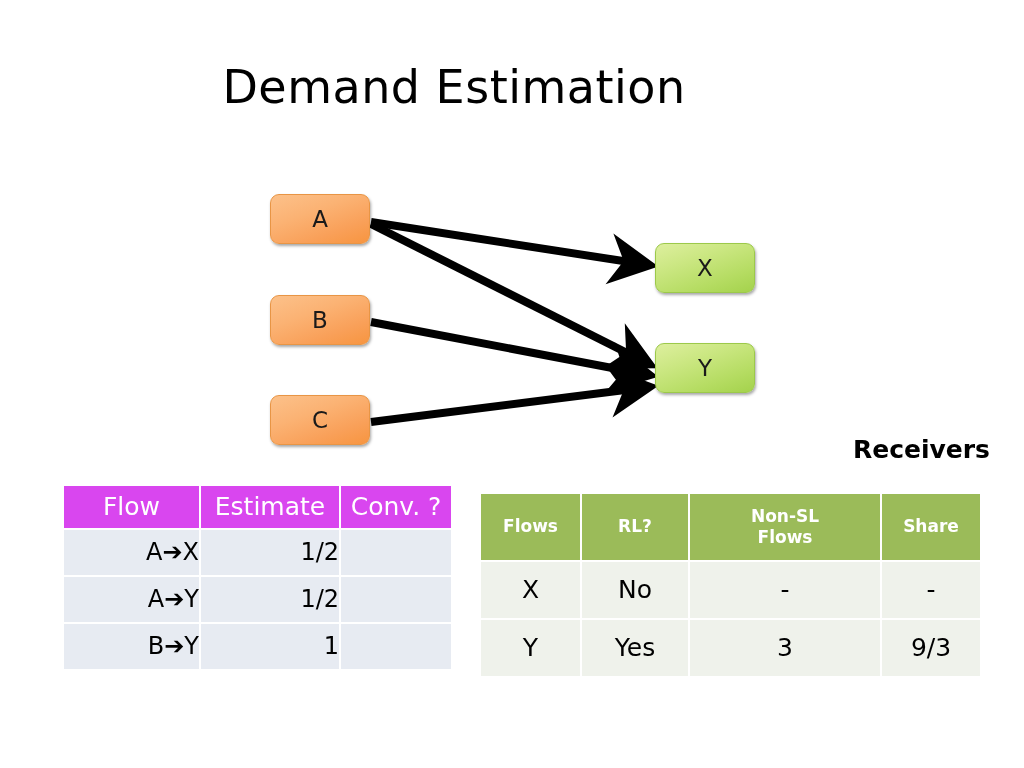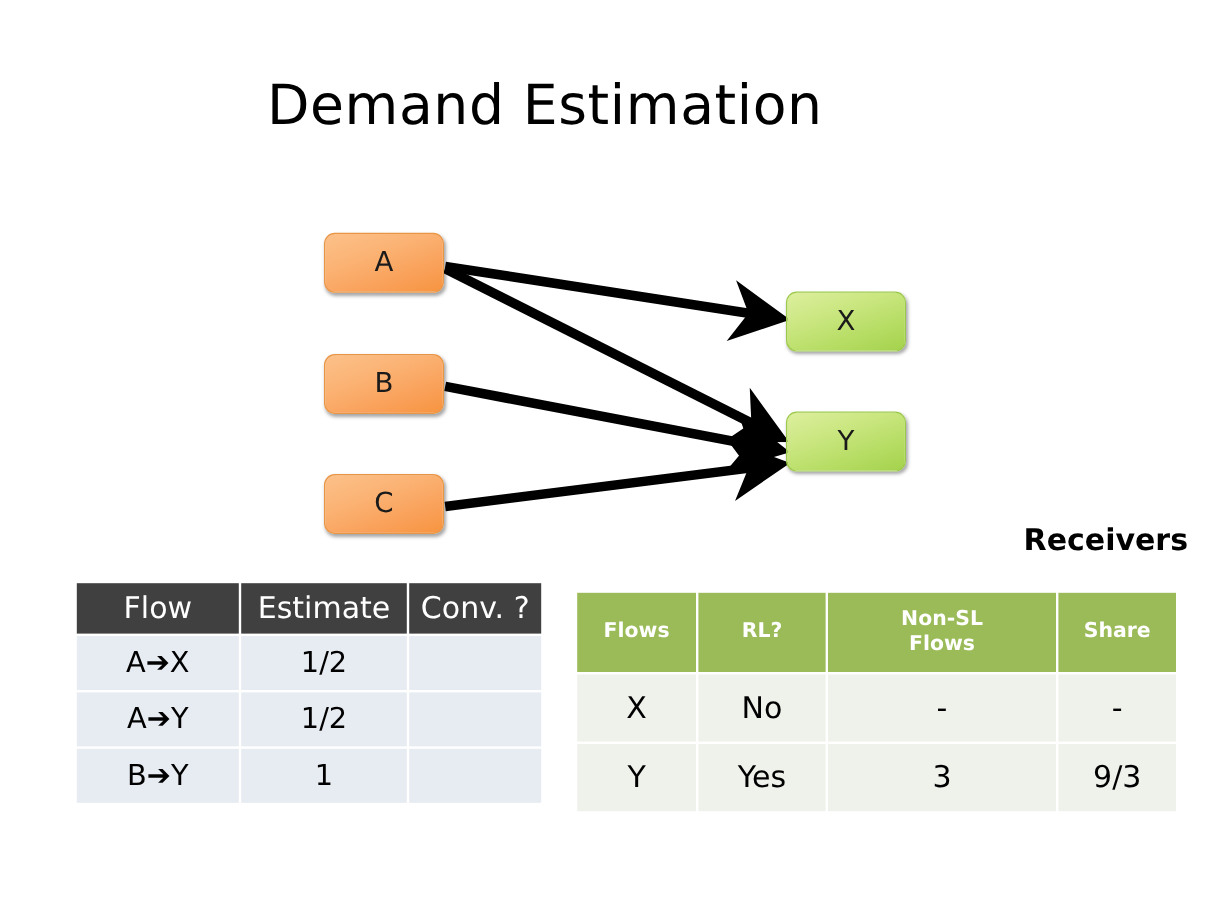--- a/index.html
+++ b/index.html
@@ -101,33 +101,34 @@
     font-weight: 400;
   }
 
   
   #flow-table {
     left: 62px;
     top: 484px;
     width: 383px;
   }
   #flow-table th {
-    background: #404040;
+    background: #d946ef;
     color: #ffffff;
     font-size: 25px;
     height: 42px;
     line-height: 42px;
     text-align: center;
   }
   #flow-table td {
     background: #e7ebf2;
     color: #000000;
     font-size: 24px;
     height: 45px;
     line-height: 45px;
+    text-align: right;
   }
   #flow-table col.c-flow  { width: 135px; }
   #flow-table col.c-est   { width: 138px; }
   #flow-table col.c-conv  { width: 110px; }
 
   
   #recv-table {
     left: 479px;
     top: 492px;
     width: 497px;

